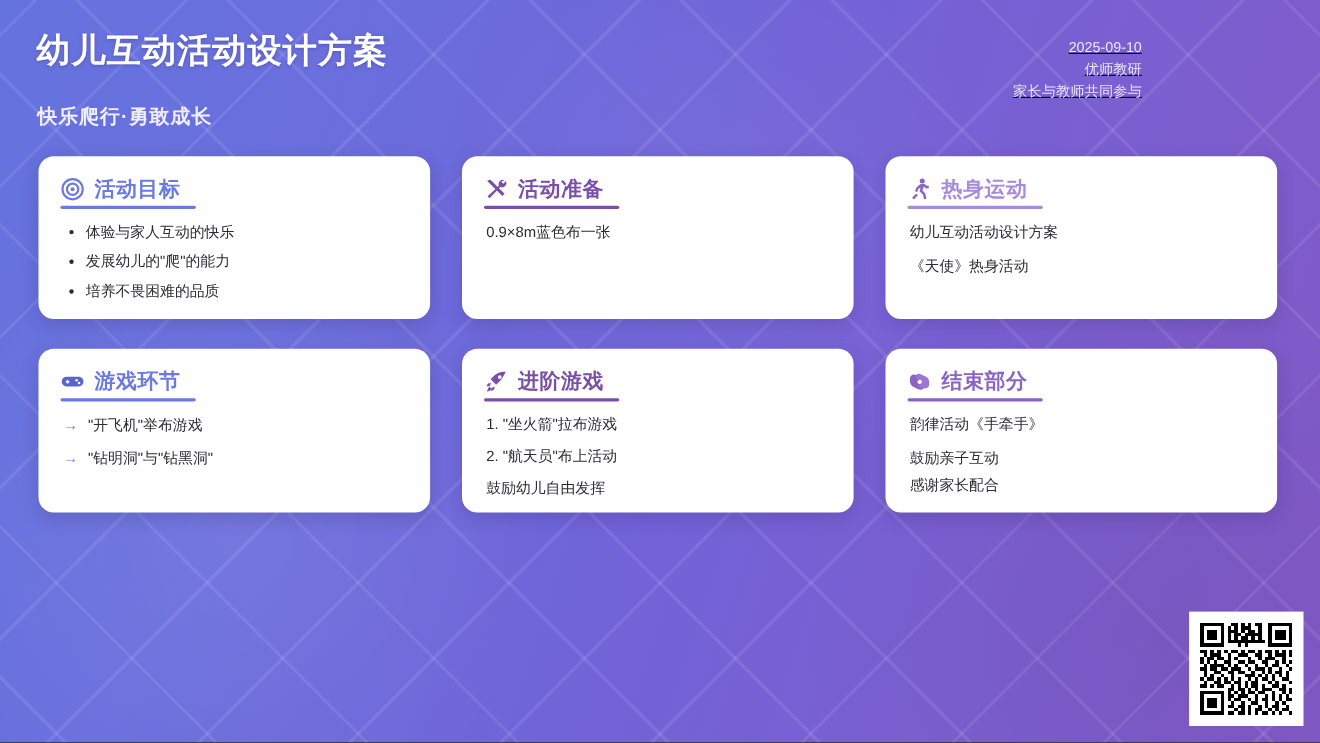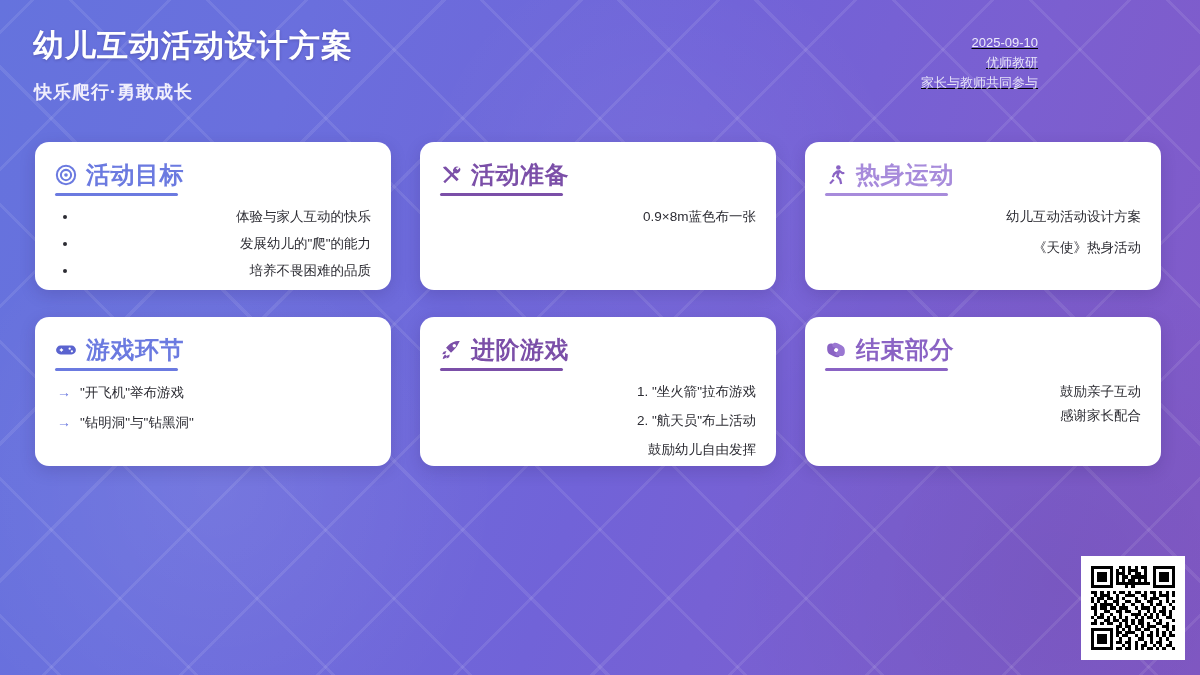--- a/index.html
+++ b/index.html
@@ -50,21 +50,21 @@
     font-size: 31px;
     font-weight: bold;
     color: #ffffff;
     letter-spacing: 1px;
     text-shadow: 0 1px 3px rgba(40,30,90,0.30);
     white-space: nowrap;
   }
   .subtitle {
     position: absolute;
     left: 34px;
-    top: 80px;
+    top: 94px;
     font-size: 18px;
     font-weight: bold;
     color: #f0eefc;
     letter-spacing: 1px;
     white-space: nowrap;
   }
   .meta {
     position: absolute;
     right: 30px;
     top: 33px;
@@ -119,27 +119,27 @@
     border-radius: 2px;
   }
   .card-icon {
     width: 22px;
     height: 22px;
     flex: 0 0 22px;
     display: block;
   }
   .card-icon svg { display: block; }
   .card-title {
-    font-size: 24px;
+    font-size: 19px;
     font-weight: bold;
     color: var(--accent, #7a6fe0);
     letter-spacing: 0.5px;
     white-space: nowrap;
   }
-  .card-body { padding-left: 2px; text-align: right; }
+  .card-body { padding-left: 2px; }
 
   
   .line {
     font-size: 13.5px;
     color: #2c2c33;
     line-height: 18px;
     margin-bottom: 13px;
     white-space: nowrap;
   }
   .line:last-child { margin-bottom: 0; }
@@ -318,20 +318,21 @@
       <div class="card-head">
         <span class="card-icon">
           <svg viewBox="0 0 24 24" width="22" height="22">
             <path d="M2.4 9.0 C2.4 6.4 4.6 4.6 7.2 5.0 L11.6 5.8 C13.2 6.1 13.8 7.6 12.8 8.6 L10.4 11.0 C9.4 12.0 9.8 13.6 11.2 14.0 L14.0 14.8 C16.6 15.5 17.2 18.4 15.0 19.6 C13.6 20.4 11.6 20.0 10.0 19.2 L5.6 17.0 C3.6 16.0 2.4 13.6 2.4 11.4 Z" fill="#8a63c4"></path>
             <path d="M21.6 14.6 C21.6 17.2 19.4 19.0 16.8 18.6 L12.8 17.9 C11.2 17.6 10.8 16.2 11.8 15.2 L13.9 13.1 C14.9 12.1 14.4 10.6 13.0 10.2 L10.2 9.4 C7.6 8.7 7.2 5.8 9.4 4.6 C10.8 3.8 12.6 4.2 14.2 5.0 L18.4 7.2 C20.4 8.2 21.6 10.4 21.6 12.6 Z" fill="#9a77d2"></path>
           </svg>
         </span>
         <span class="card-title">结束部分</span>
       </div>
       <div class="card-body">
+        <div class="line">韵律活动《手牵手》</div>
         <div class="line tight">鼓励亲子互动</div>
         <div class="line tight">感谢家长配合</div>
       </div>
     </div>
 
   </div>
 
   <div class="qr-wrap">
     <svg viewBox="0 0 29 29" shape-rendering="crispEdges">
       <rect width="29" height="29" fill="#ffffff"></rect>

